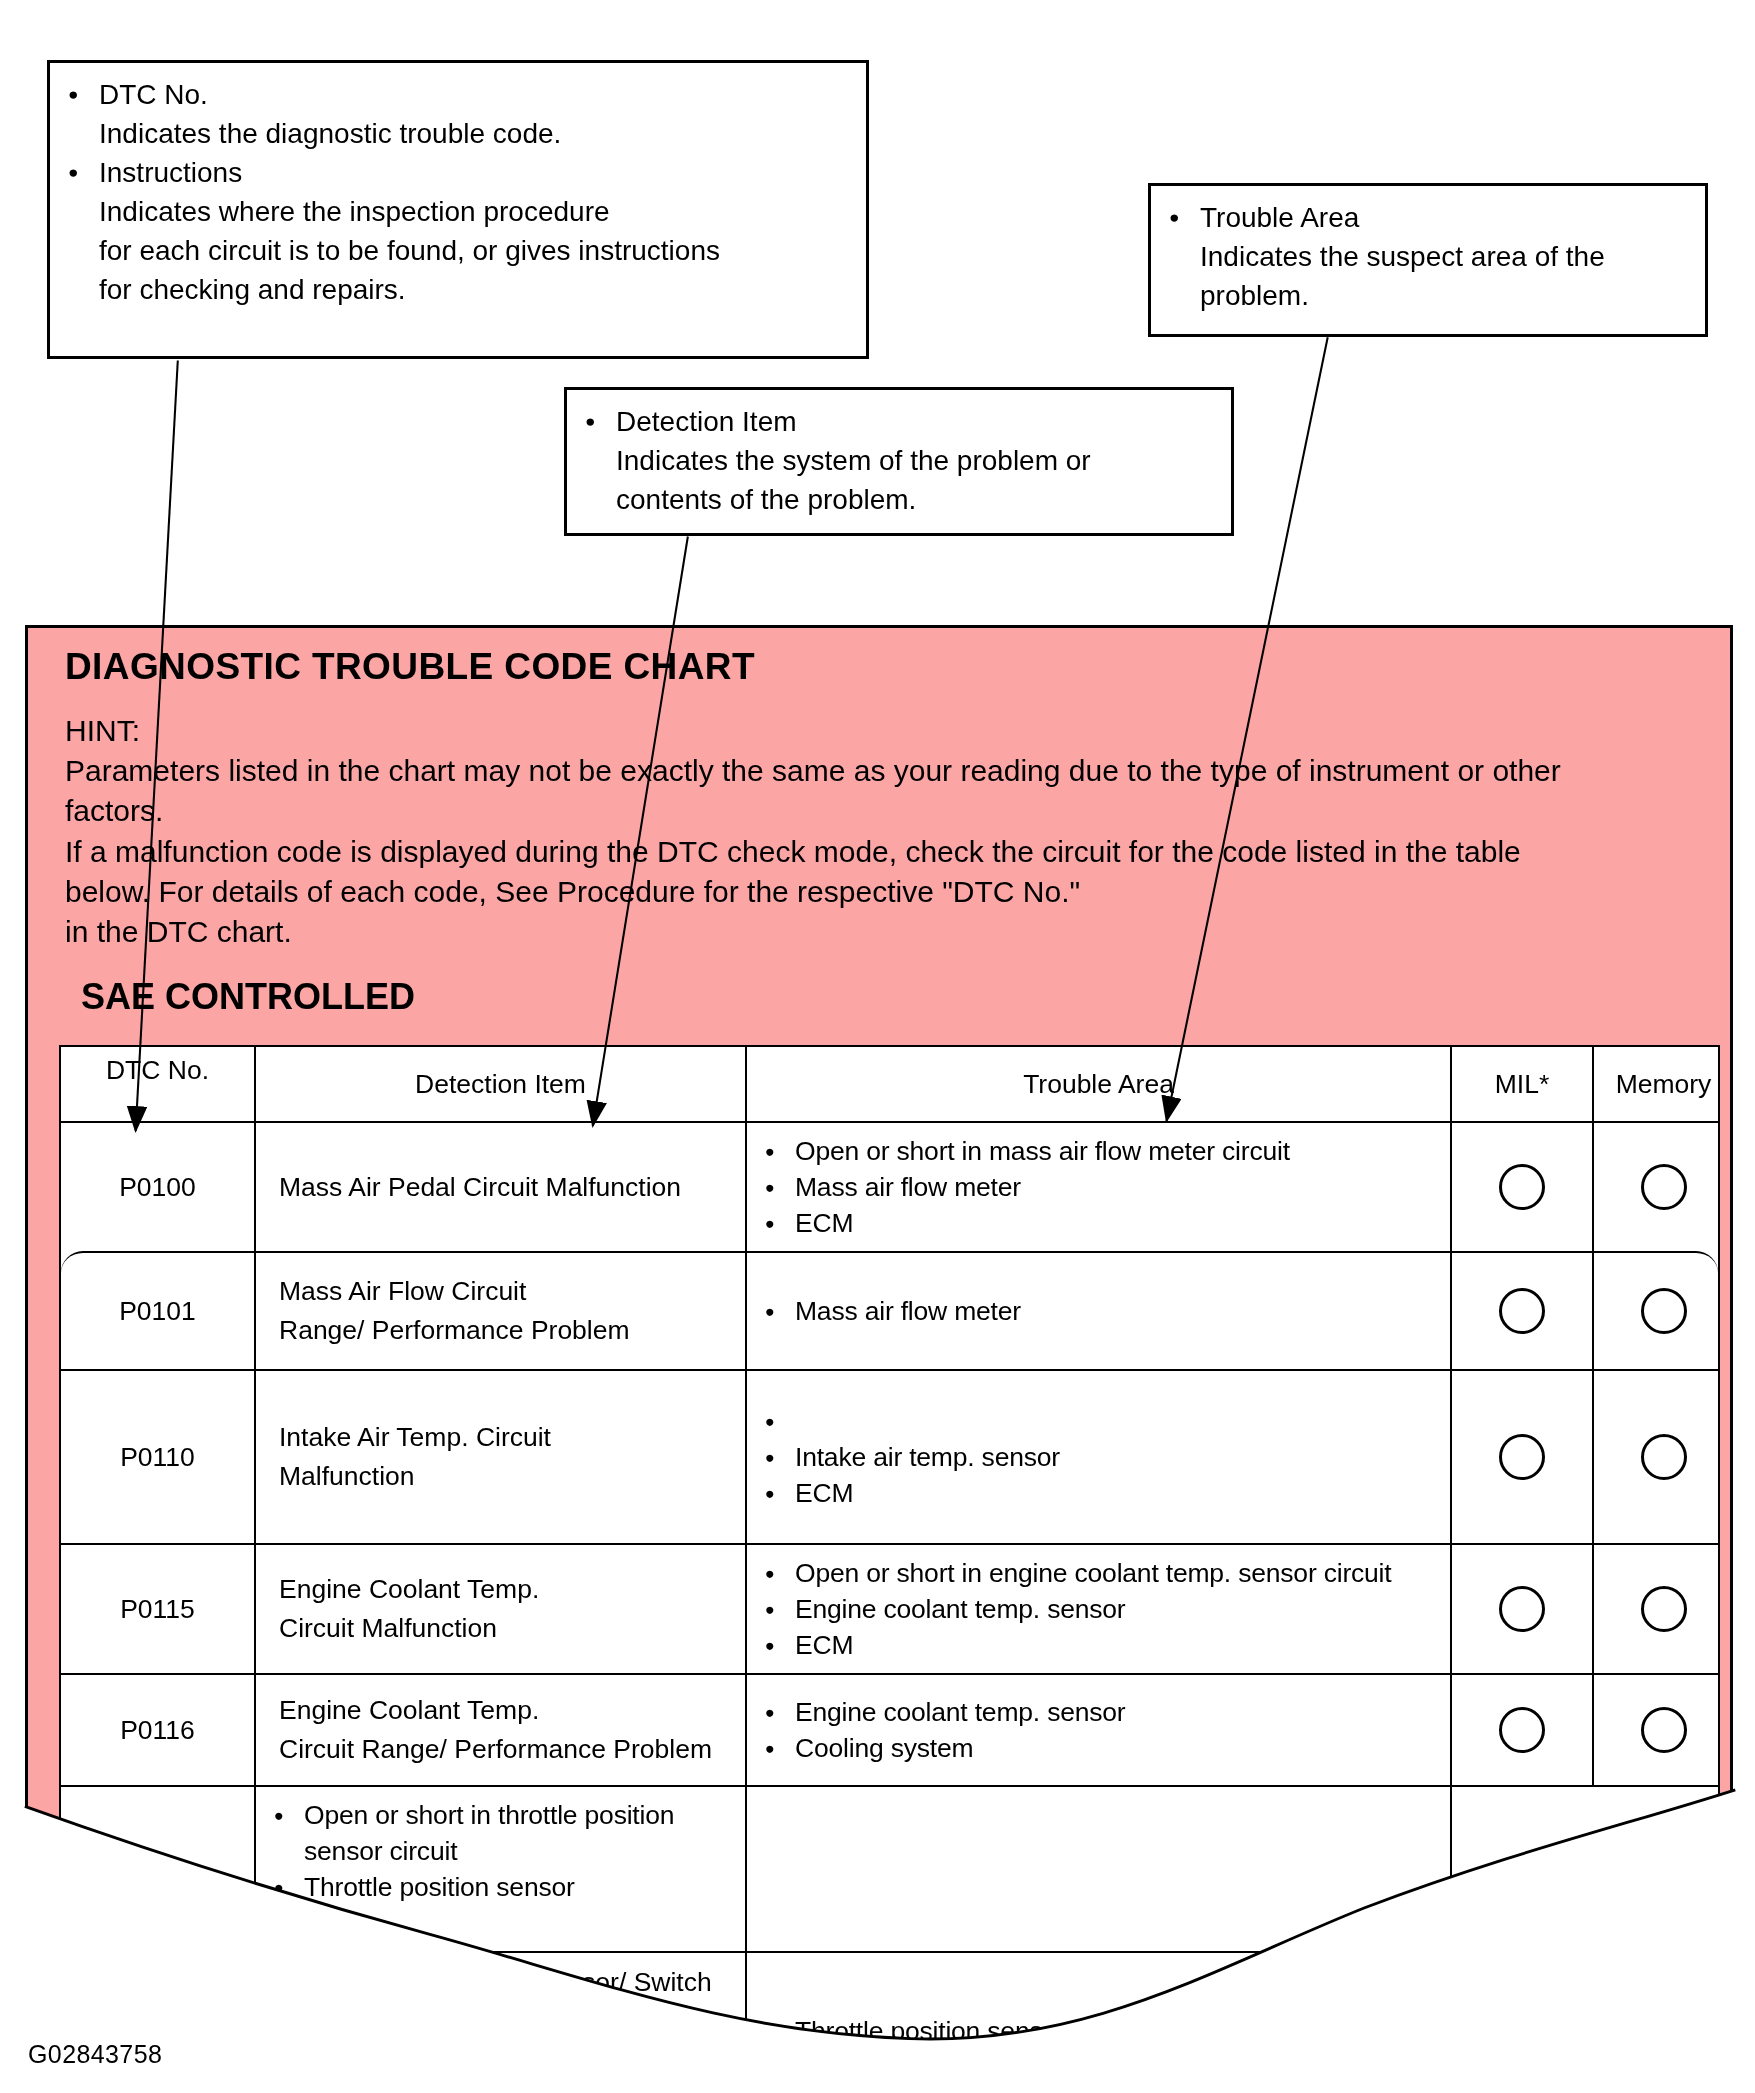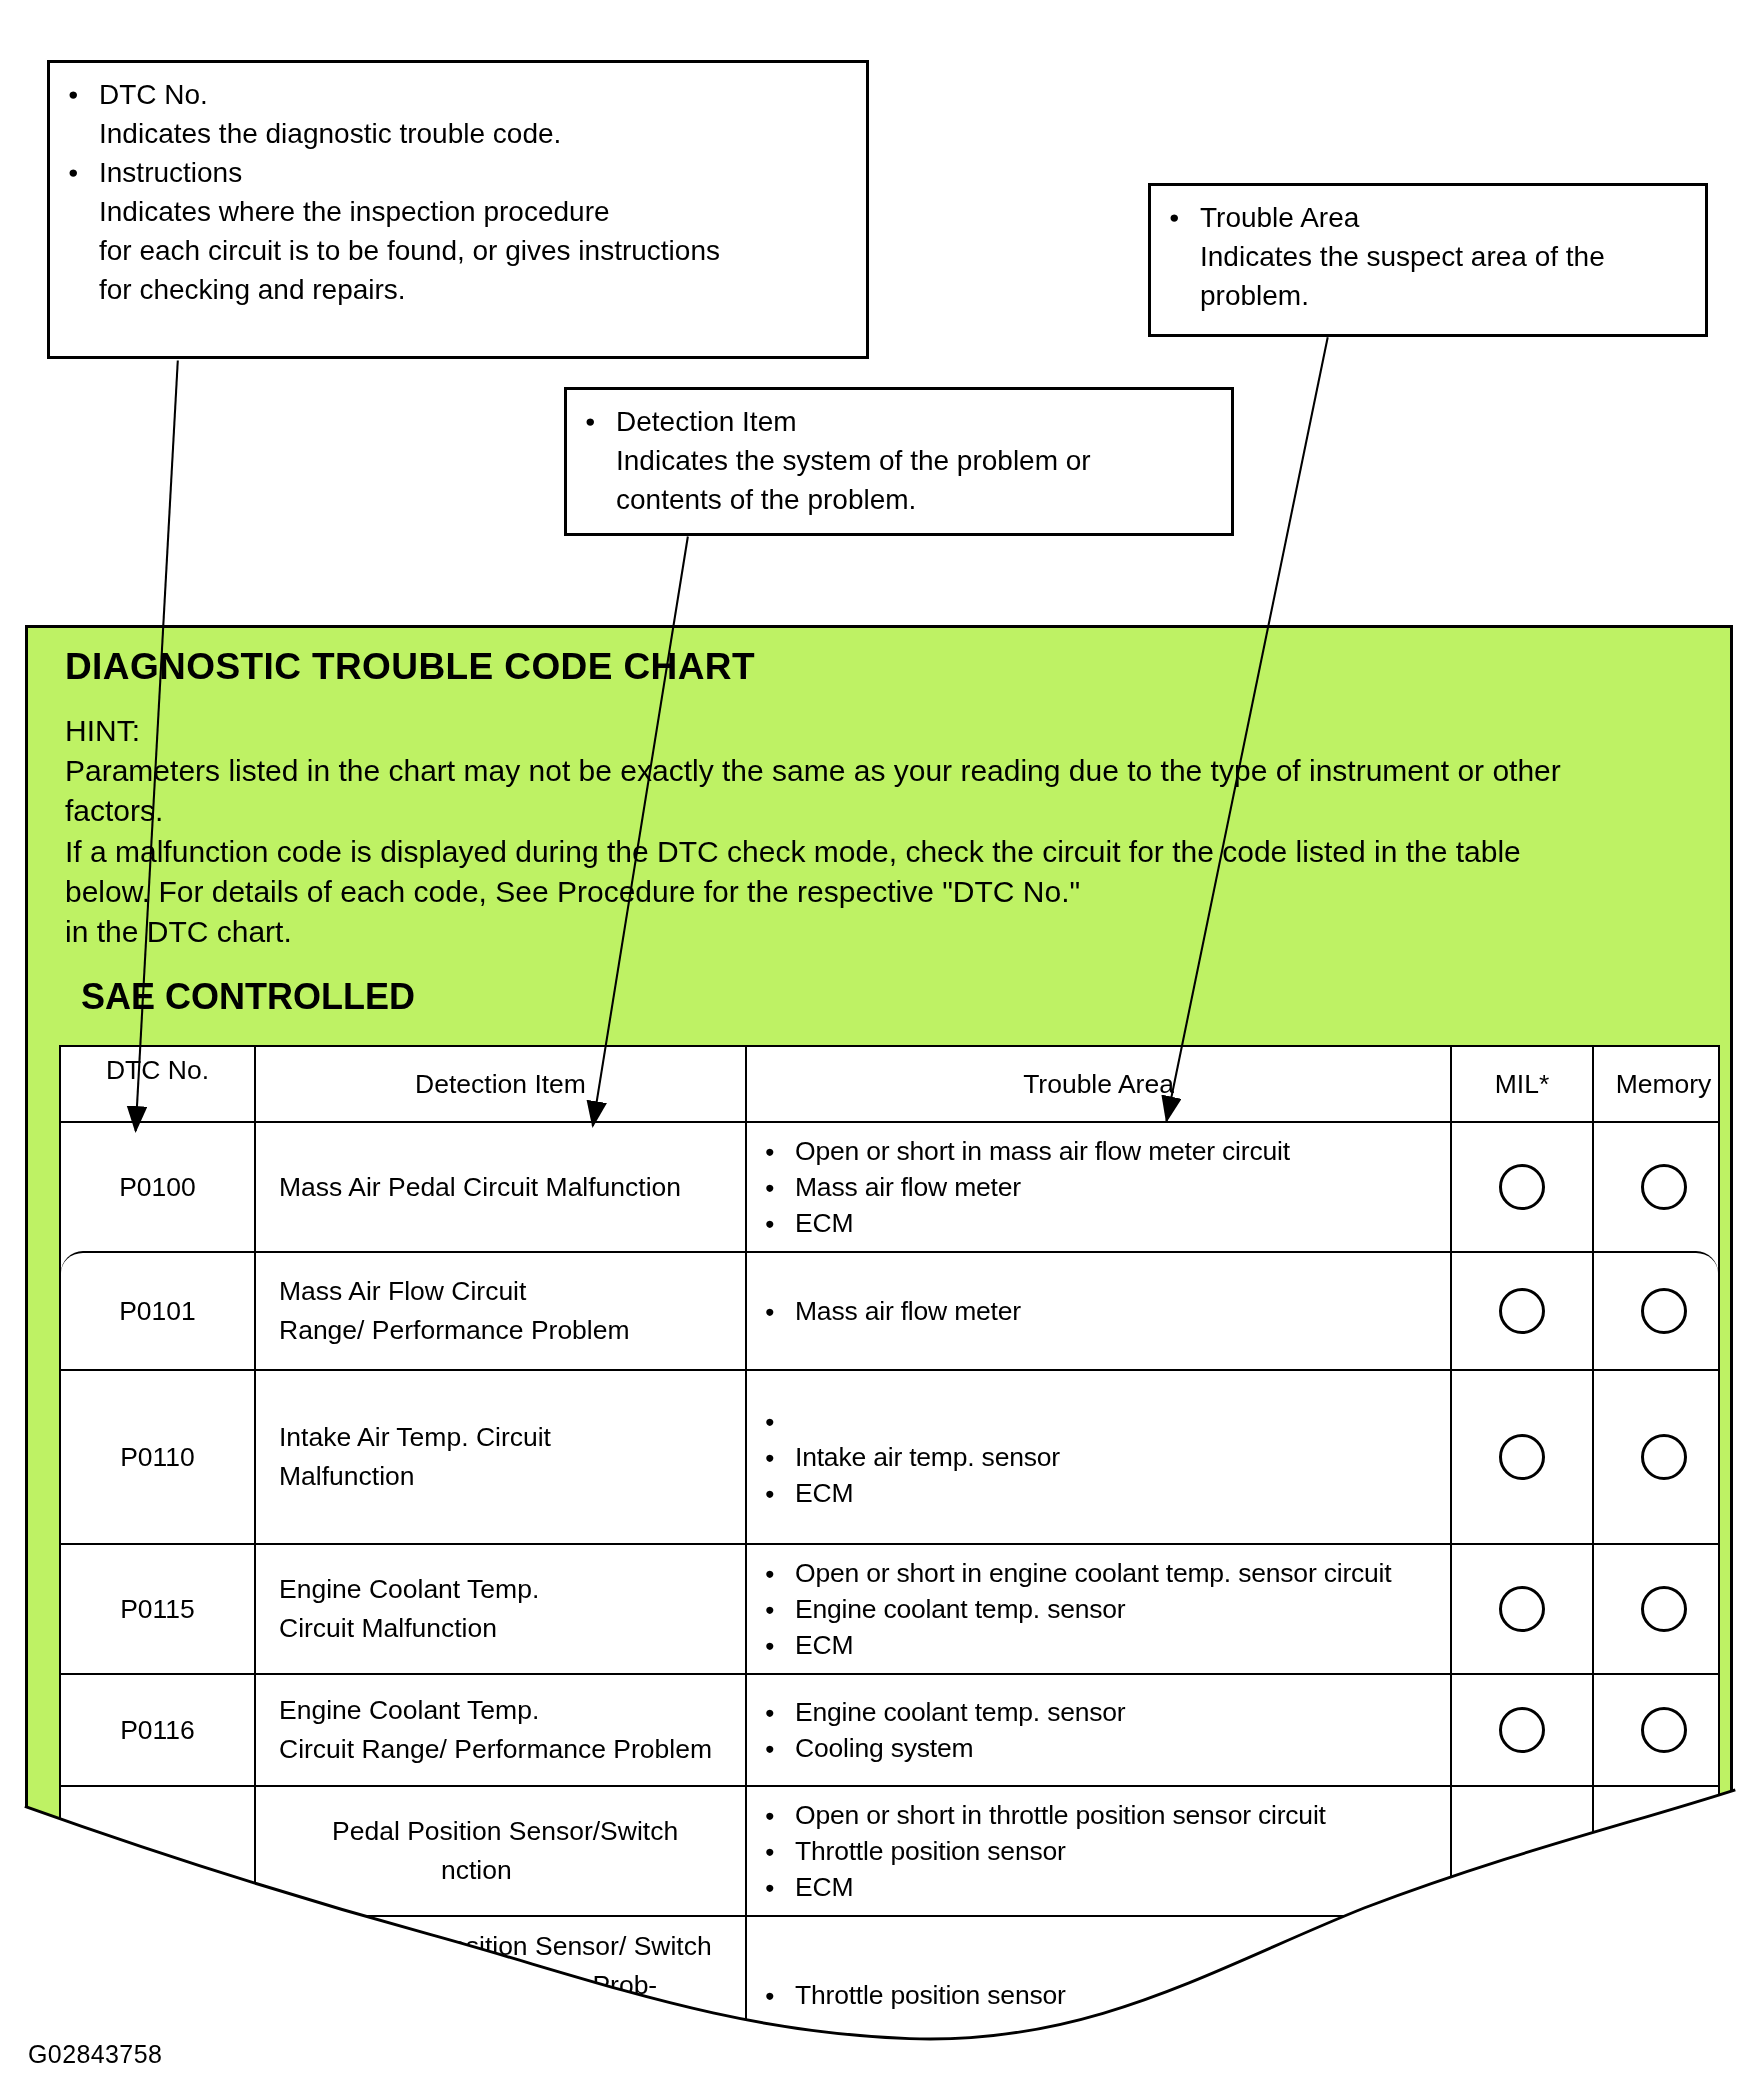--- a/index.html
+++ b/index.html
@@ -11,21 +11,21 @@
            padding:11.6px 13.2px 10px 18px;z-index:3;box-sizing:border-box;}
   #co1{left:47px;top:60px;width:822px;height:299px;}
   #co3{left:1148px;top:183px;width:560px;height:154px;}
   #co2{left:564px;top:387px;width:670px;height:149px;}
   .co-item{display:grid;grid-template-columns:31px 1fr;font-size:28px;line-height:39px;}
   .co-blt{font-size:17.4px;line-height:39px;}
   .co-desc{grid-column:2;white-space:pre-line;}
 
   
   .mainbox{position:absolute;left:25px;top:625px;width:1708px;height:1469px;
-           border:3.3px solid #000;border-bottom:none;background:#bef264;box-sizing:border-box;z-index:1;}
+           border:3.3px solid #000;border-bottom:none;background:#fca5a5;box-sizing:border-box;z-index:1;}
   .doc-title{position:absolute;left:37px;top:18px;margin:0;font-size:37px;font-weight:bold;letter-spacing:0.4px;}
   .hint{position:absolute;left:37px;top:83px;font-size:30px;line-height:40px;width:1647px;}
   .pre{white-space:pre-line;}
   .para{position:absolute;left:37px;top:204px;font-size:30px;line-height:40px;width:1647px;}
   .sec-title{position:absolute;left:37px;top:332px;margin:16px;font-size:36px;font-weight:bold;}
 
   
   .dtc-table{position:absolute;left:31px;top:417px;width:1661px;border:2.5px solid #000;
              box-sizing:border-box;font-size:26.5px;background:#fff;}
   .trow{display:grid;grid-template-columns:195px 491px 705px 142px 123px;box-sizing:border-box;}
@@ -233,24 +233,20 @@
             </div>
             <div class="cell c-mil">
               <div class="ring"></div>
             </div>
             <div class="cell c-mem">
               <div class="ring"></div>
             </div>
           </div>
           <div class="trow r5 partial">
             <div class="cell c-dtc"></div>
-            <div class="cell c-det">
-              <div class="det-line" style="padding-left: 53px;">Pedal Position Sensor/Switch</div>
-              <div class="det-line" style="padding-left: 162px;">nction</div>
-            </div>
             <div class="cell c-trb">
               <div class="trb-item">
                 <span class="blt">●</span>
                 <span class="trb-txt">Open or short in throttle position sensor circuit</span>
               </div>
               <div class="trb-item">
                 <span class="blt">●</span>
                 <span class="trb-txt">Throttle position sensor</span>
               </div>
               <div class="trb-item">

